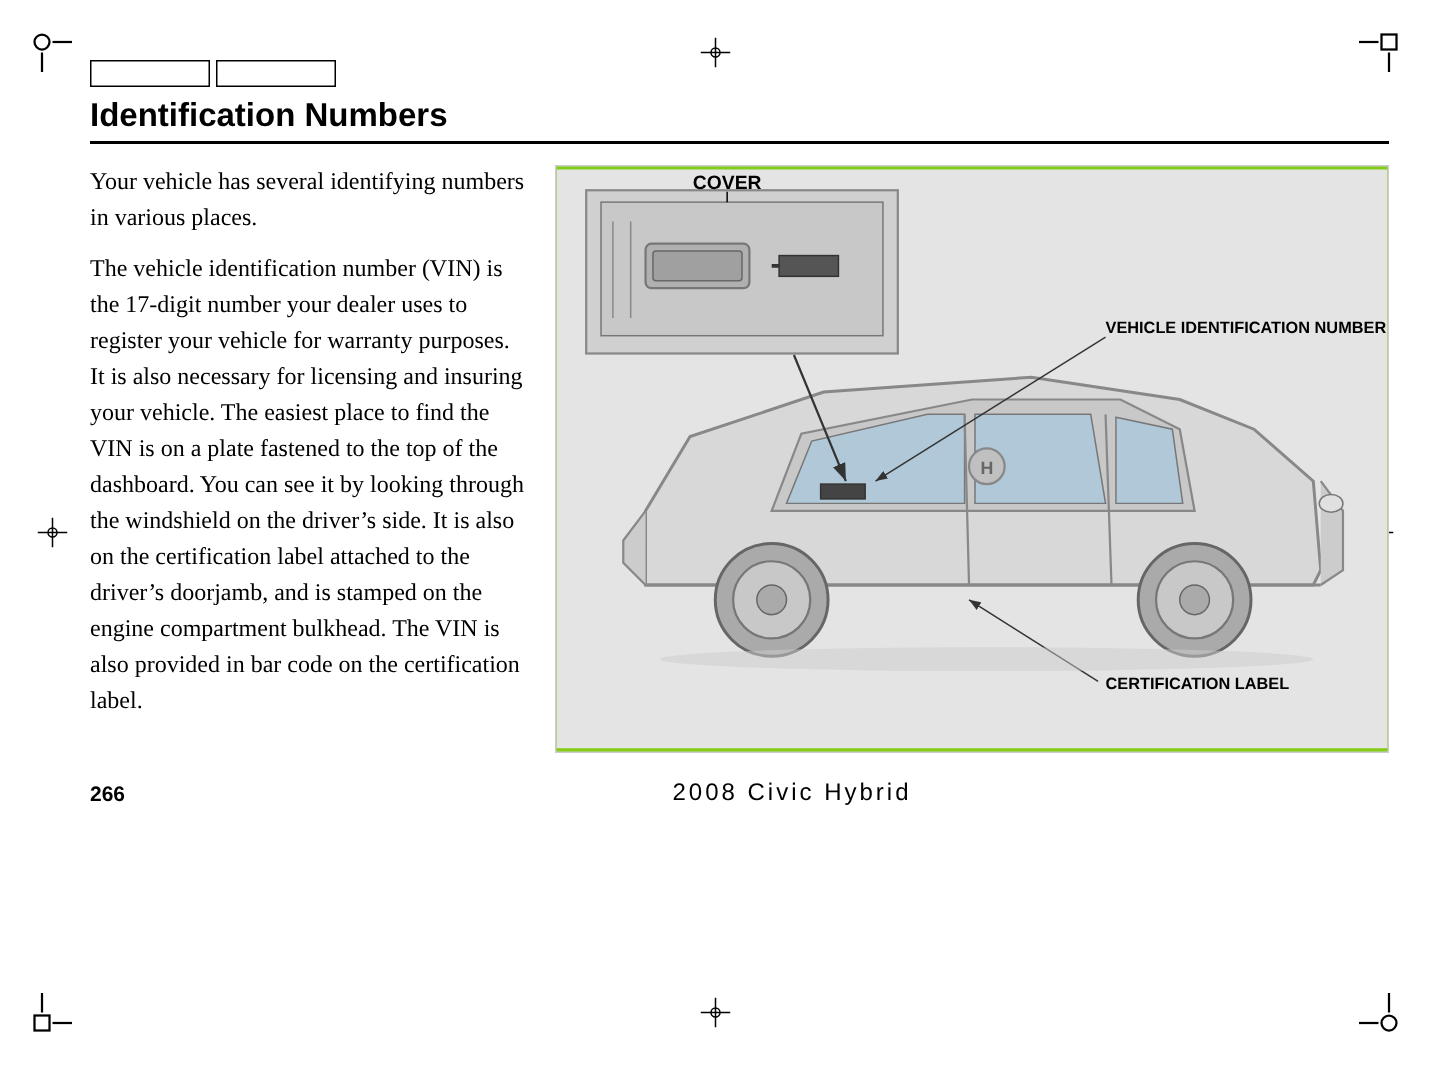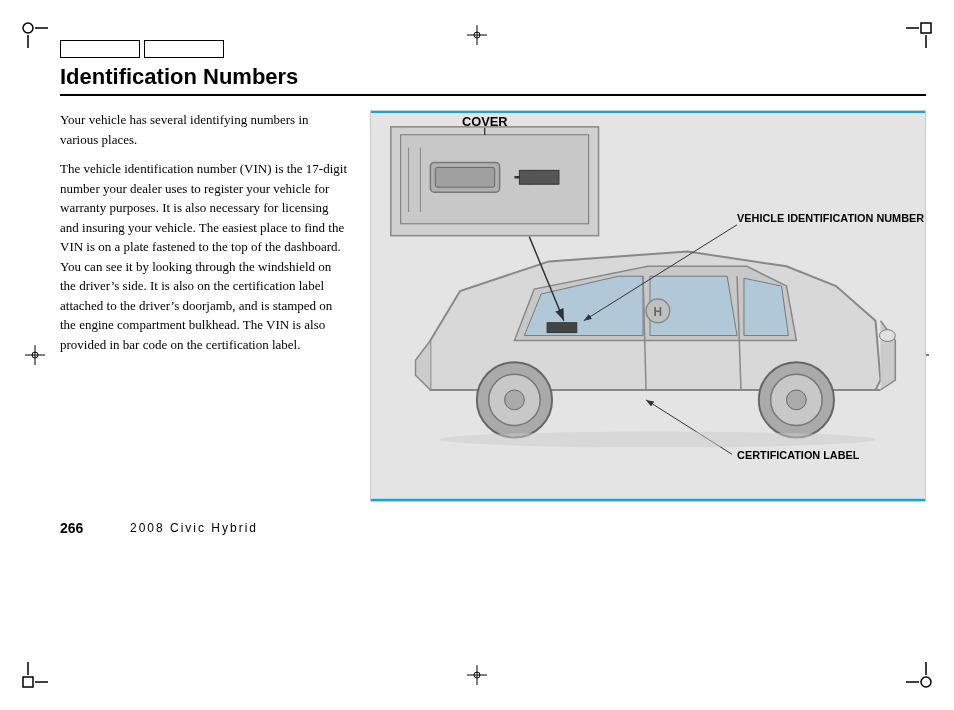--- a/index.html
+++ b/index.html
@@ -85,32 +85,32 @@
     
     .main-content {
       display: flex;
       gap: 20px;
       flex: 1;
     }
 
     .left-text {
       width: 290px;
       flex-shrink: 0;
-      font-size: 13px;
+      font-size: 16px;
       line-height: 1.5;
     }
 
     .left-text p {
       margin-bottom: 10px;
     }
 
     
     .diagram-area {
       flex: 1;
-      background: #0ea5e9;
+      background: #84cc16;
       position: relative;
       min-height: 380px;
       border: 1px solid #ccc;
     }
 
     
     .car-svg {
       width: 100%;
       height: 100%;
     }
@@ -126,22 +126,22 @@
     .page-number {
       font-weight: bold;
       font-size: 14px;
       font-family: Liberation Sans, sans-serif;
       margin-right: 30px;
       min-width: 40px;
     }
 
     .footer-title {
       flex: 1;
-      text-align: left;
-      font-size: 12px;
+      text-align: center;
+      font-size: 16px;
       font-family: Arial, Helvetica, sans-serif;
       letter-spacing: 2px;
     }
   </style>
 </head>
 <body>
 
 <div class="corner-mark tl">
   <svg viewBox="0 0 30 30">
     <circle cx="8" cy="8" r="5" fill="none" stroke="#000" stroke-width="1.5"></circle>

